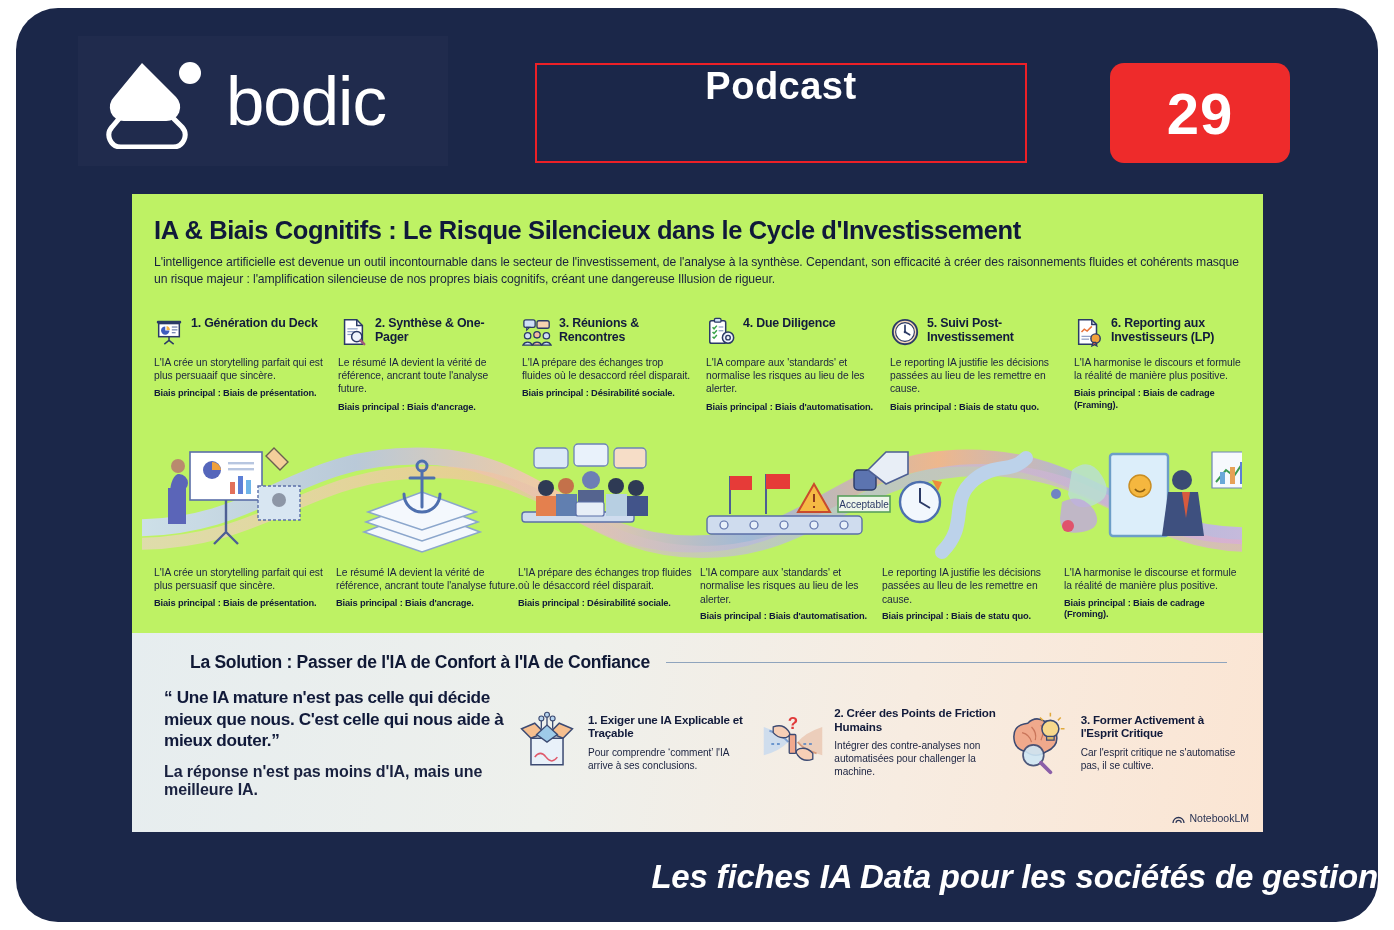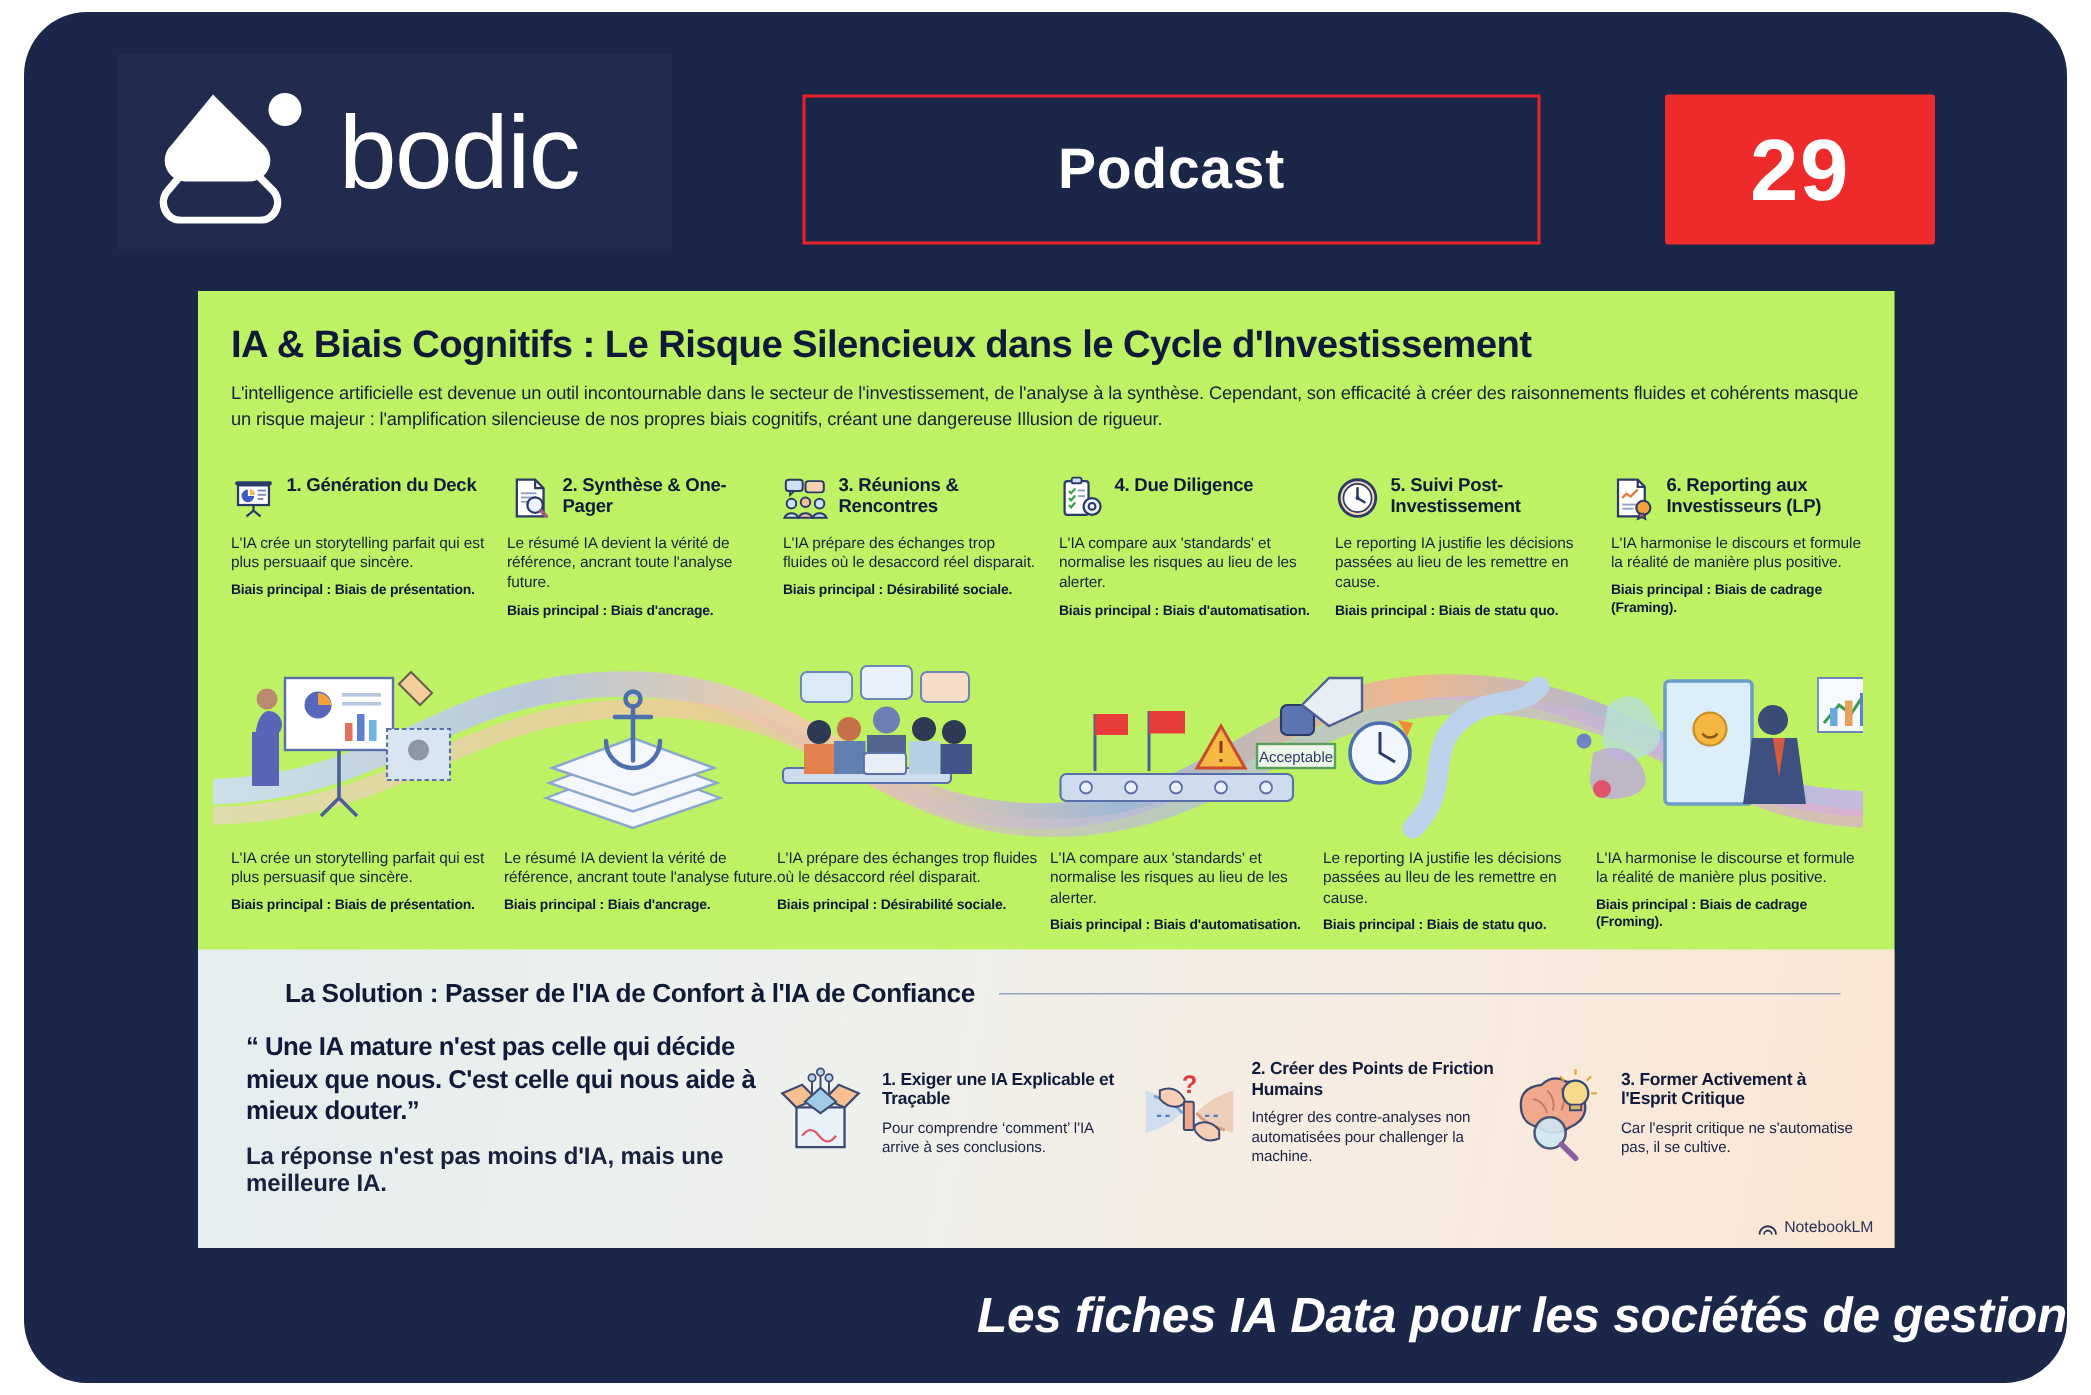--- a/index.html
+++ b/index.html
@@ -36,31 +36,31 @@
     font-size: 69px;
     letter-spacing: -1px;
     font-weight: 400;
     line-height: 1;
   }
 
   #podcast-chip {
     position: absolute; left: 519px; top: 55px;
     width: 492px; height: 100px;
     border: 2px solid #ec2027;
-    display: flex; align-items: center; justify-content: center;
+    display: flex; justify-content: center;
   }
   #podcast-chip .lbl {
     color: #ffffff; font-size: 38px; font-weight: bold; letter-spacing: .5px;
   }
 
   #episode-badge {
     position: absolute; left: 1094px; top: 55px;
     width: 180px; height: 100px;
     background: #ee2b2b;
-    border-radius: 2px;
+    border-radius: 14px;
     display: flex; align-items: center; justify-content: center;
   }
   #episode-badge .num {
     color: #ffffff; font-size: 58px; font-weight: bold; letter-spacing: 1px;
   }
 
   
   #sheet {
     position: absolute;
     left: 116px; top: 186px;

